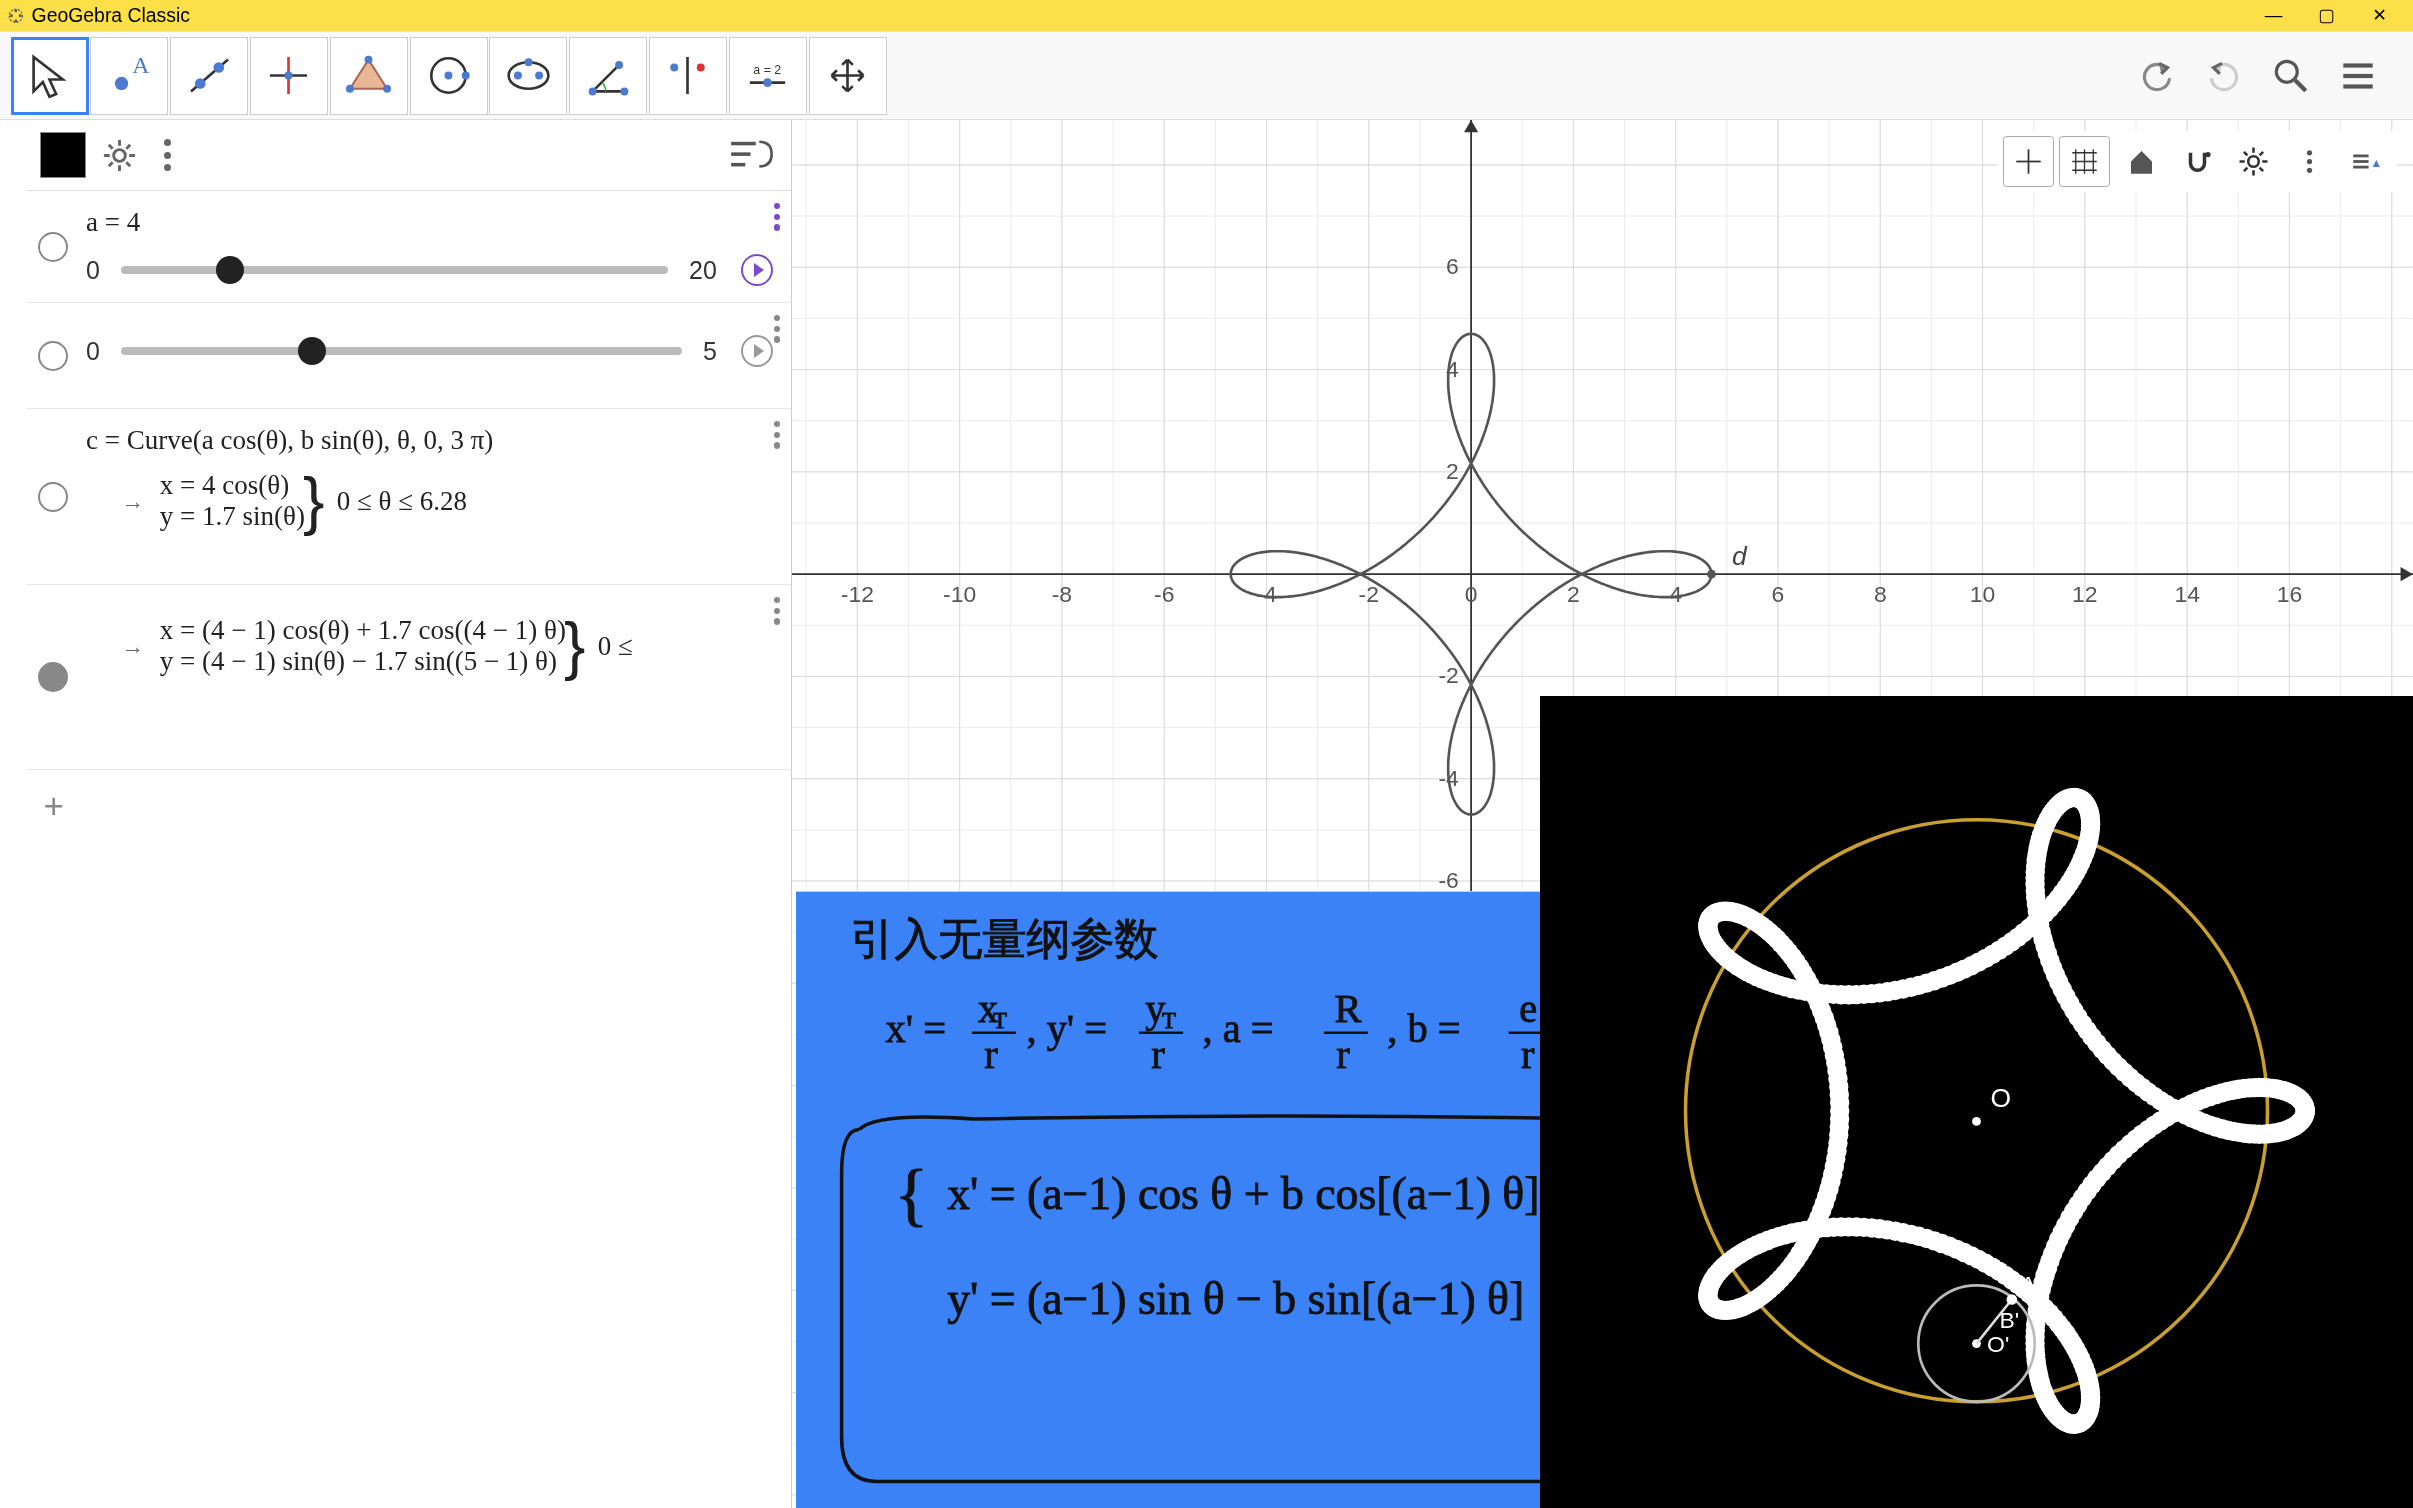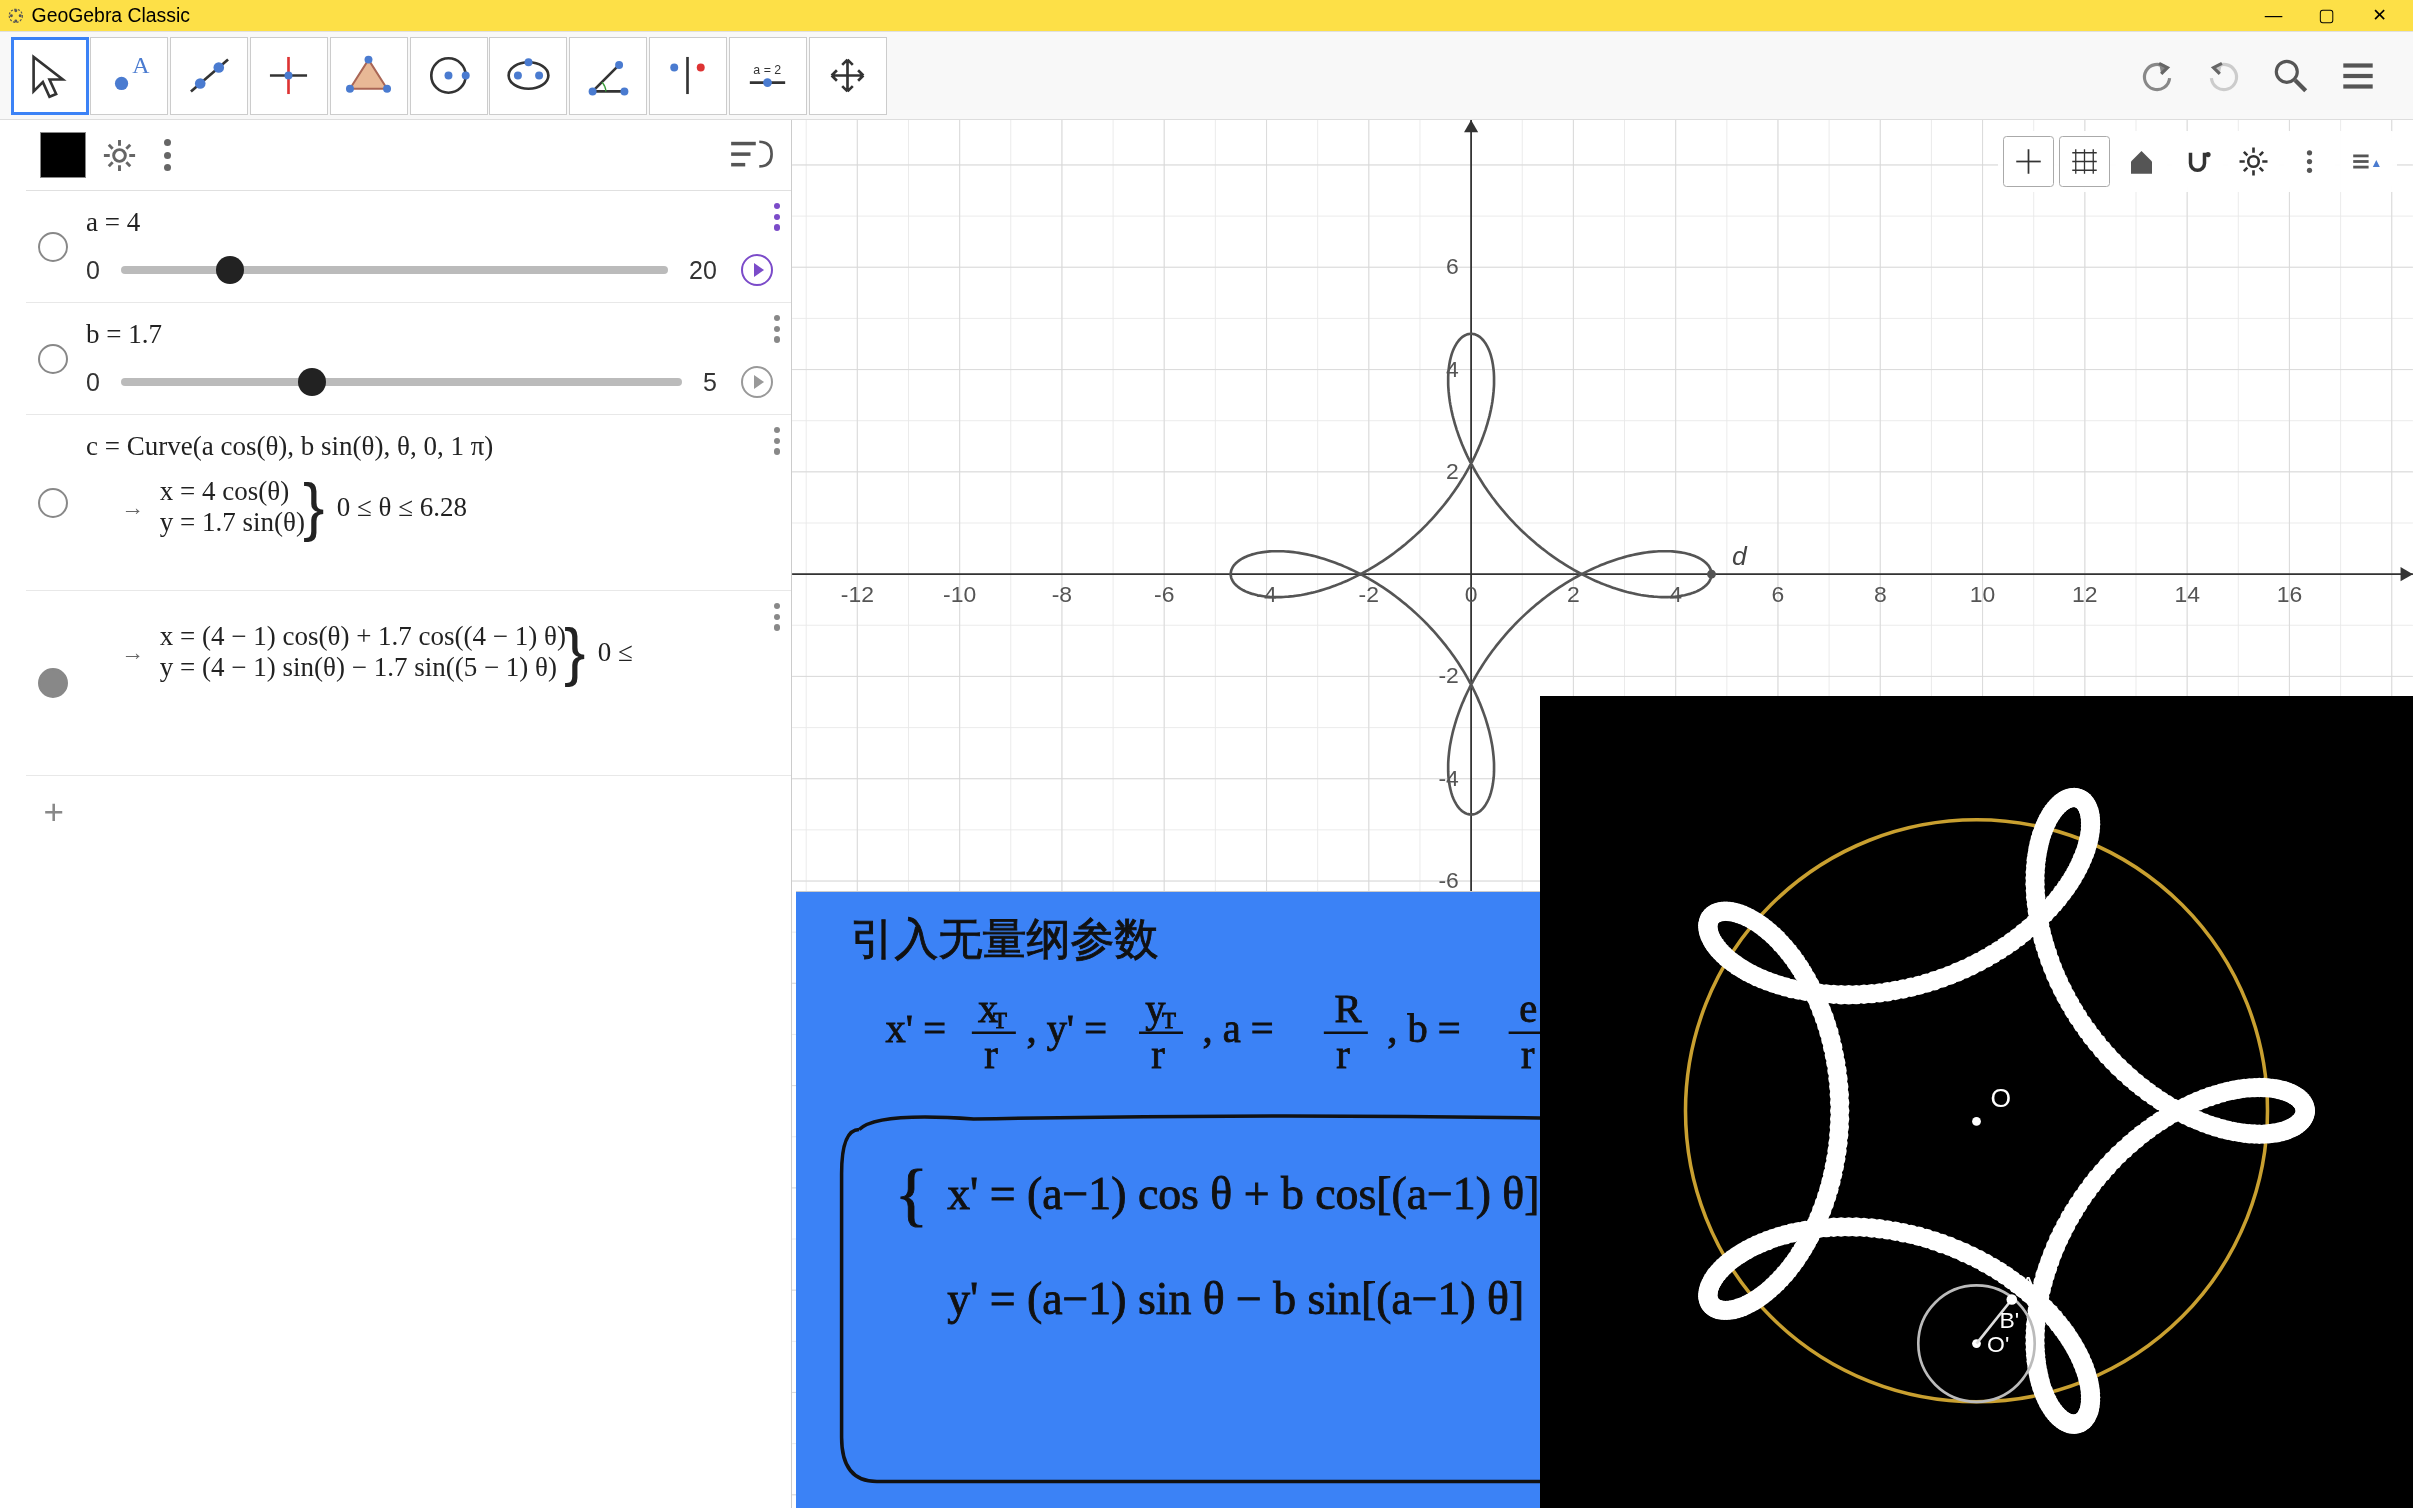--- a/index.html
+++ b/index.html
@@ -255,21 +255,20 @@
     <div class="alg-row">
       <div class="alg-toggle">
           <div class="circle"></div>
         </div>
       <div class="alg-content">
         <div class="alg-menu">
             <span></span>
             <span></span>
             <span></span>
           </div>
-        <div class="expr">b = 1.7</div>
         <div class="slider-line">
           <span class="slider-min">0</span>
           <div class="slider-track">
               <div class="slider-thumb" style="left:34%"></div>
             </div>
           <span class="slider-max">5</span>
           <div class="slider-play">
               <div class="tri"></div>
             </div>
         </div>
@@ -279,21 +278,21 @@
     <div class="alg-row" style="min-height:176px">
       <div class="alg-toggle">
           <div class="circle"></div>
         </div>
       <div class="alg-content">
         <div class="alg-menu">
             <span></span>
             <span></span>
             <span></span>
           </div>
-        <div class="expr">c = Curve(a cos(θ), b sin(θ), θ, 0, 1 π)</div>
+        <div class="expr">c = Curve(a cos(θ), b sin(θ), θ, 0, 3 π)</div>
         <div class="expr-sub">
           <span class="arrow-icon">→</span>
           <div class="brace-group">
             <div class="expr">x = 4 cos(θ)</div>
             <div class="expr">y = 1.7 sin(θ)</div>
           </div>
           <div class="expr">0 ≤ θ ≤ 6.28</div>
         </div>
       </div>
     </div>

